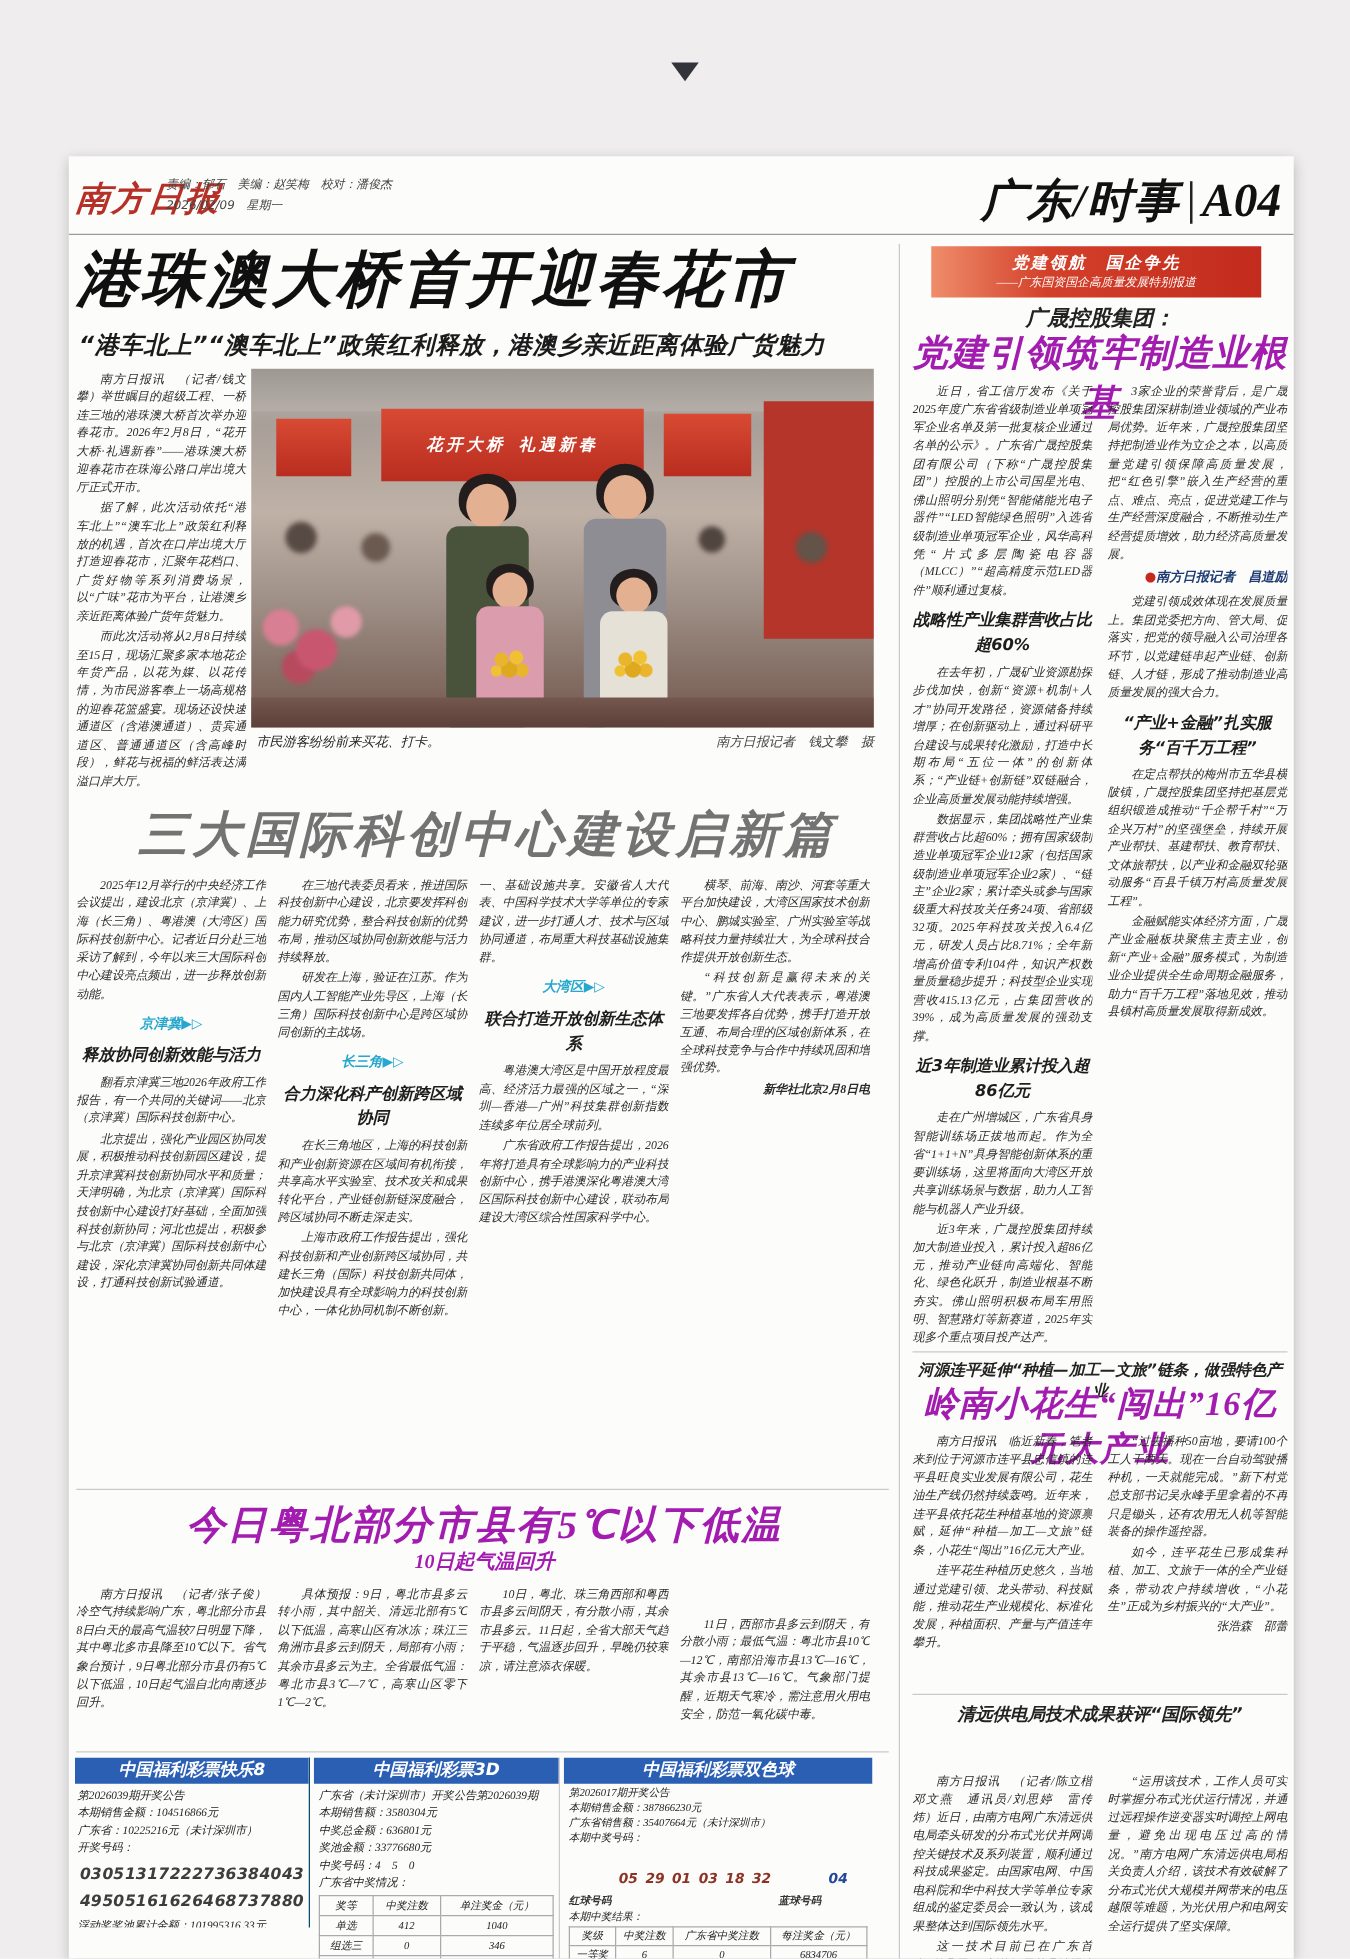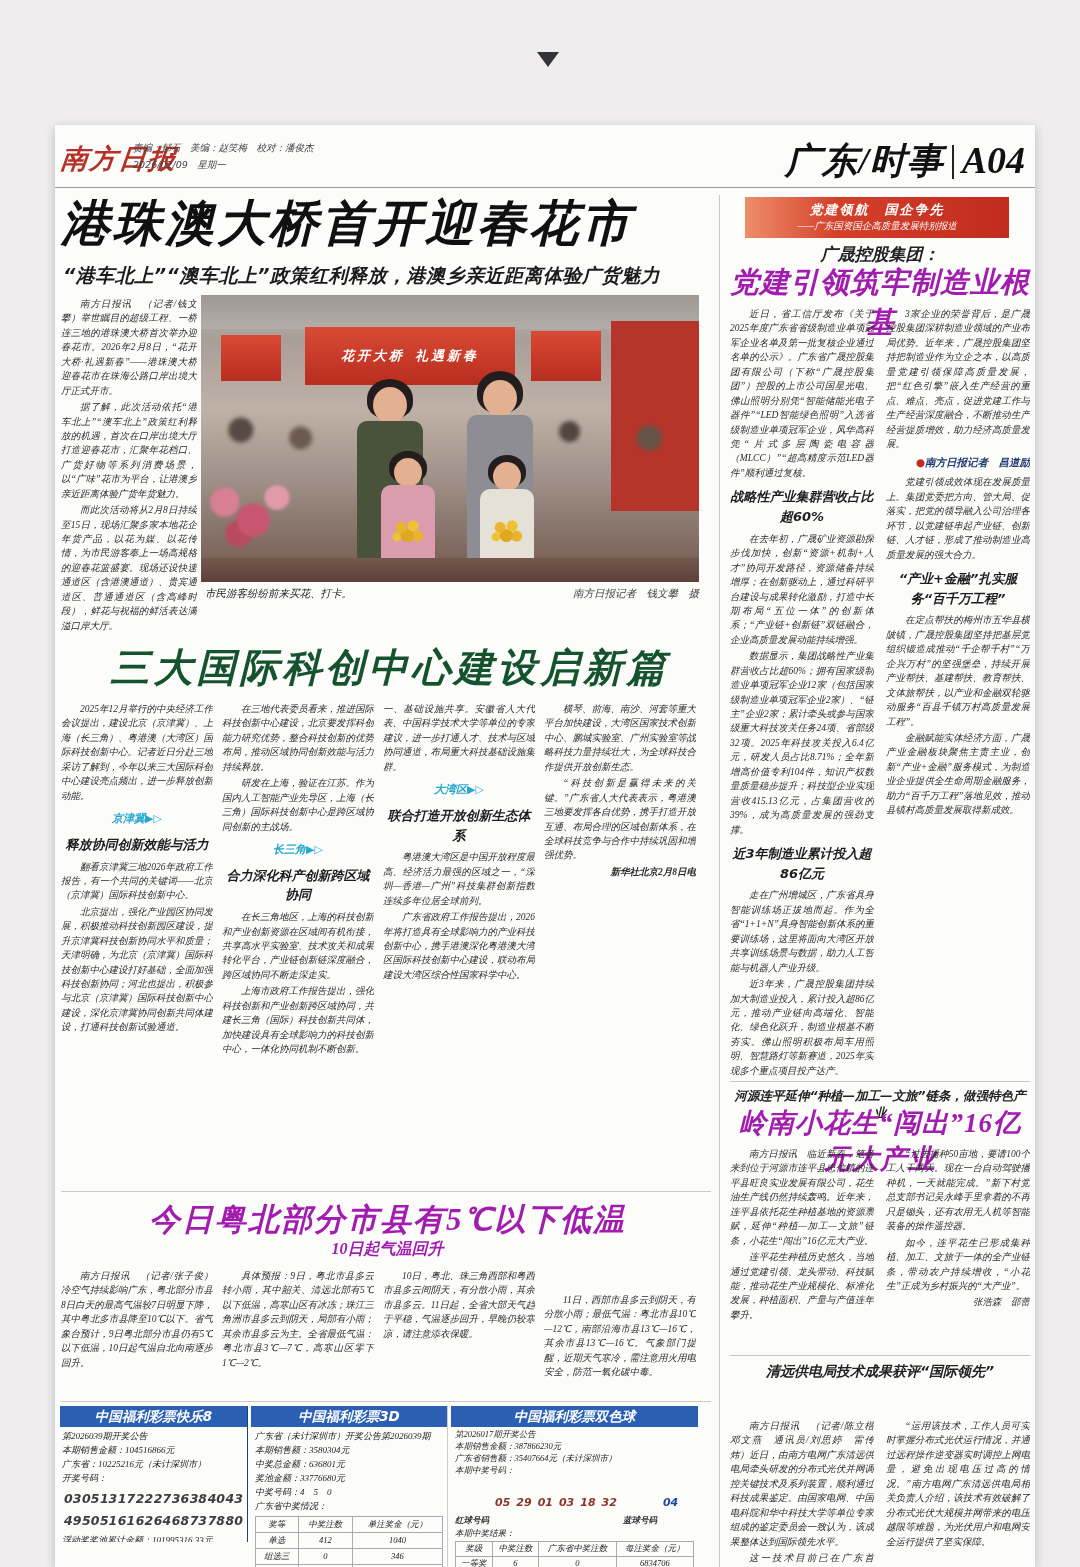--- a/index.html
+++ b/index.html
@@ -13,21 +13,21 @@
   .logo{font-style:italic;font-weight:900;color:#b53127;font-size:27px;letter-spacing:2px;transform:skewX(-6deg);}
   .credits{font-family:"DejaVu Sans",sans-serif;font-size:9.5px;color:#444;line-height:1.8;}
   .sect{font-size:36px;font-weight:900;color:#111;letter-spacing:1px;}
   .pageno{font-size:38px;font-weight:bold;color:#111;font-family:"Liberation Serif",serif;}
   .vbar{display:inline-block;width:2px;height:34px;background:#222;margin:0 8px;vertical-align:-6px;}
   .rule{position:absolute;left:0;width:100%;height:1px;background:#9a9a9a;}
   .hair{position:absolute;background:#c9c9c9;}
   
   .h1{font-size:49px;font-weight:900;color:#101010;letter-spacing:3px;line-height:1.1;}
   .sub1{font-family:"DejaVu Sans",sans-serif;font-size:19px;font-weight:bold;color:#1b1b1b;letter-spacing:.5px;}
-  .h2{font-size:39px;font-weight:900;color:#14532d;letter-spacing:4px;text-align:center;}
+  .h2{font-size:39px;font-weight:900;color:#737373;letter-spacing:4px;text-align:center;}
   .h3{font-weight:900;color:#a21caf;text-align:center;}
   
   .t{font-size:9.5px;line-height:1.52;text-align:justify;color:#2a2a2a;overflow:hidden;}
   .t p{margin:0 0 2px;text-indent:2em;}
   .t p.noind{text-indent:0;}
   .colsub{font-family:"DejaVu Sans",sans-serif;font-weight:bold;font-size:13px;color:#1d1d1d;text-align:center;text-indent:0;margin:7px 0 5px;}
   .cyanlbl{font-family:"DejaVu Sans",sans-serif;font-weight:bold;font-size:11px;color:#27a7cd;text-align:center;text-indent:0;margin:8px 0 1px;}
   .ending{font-weight:bold;text-align:right;text-indent:0;}
   .byline{font-family:"DejaVu Sans",sans-serif;font-weight:bold;font-size:10.5px;color:#1e3a72;text-align:right;margin:4px 0;text-indent:0;}
   .byline .dot{color:#c62a1e;}

